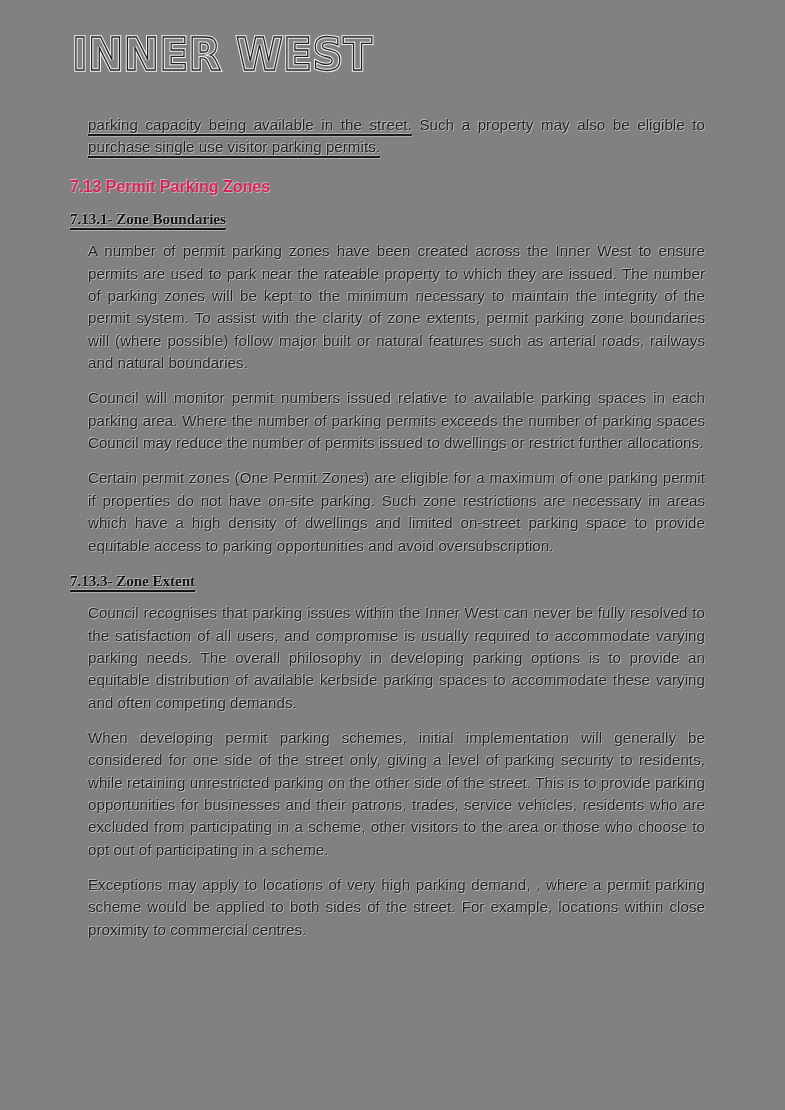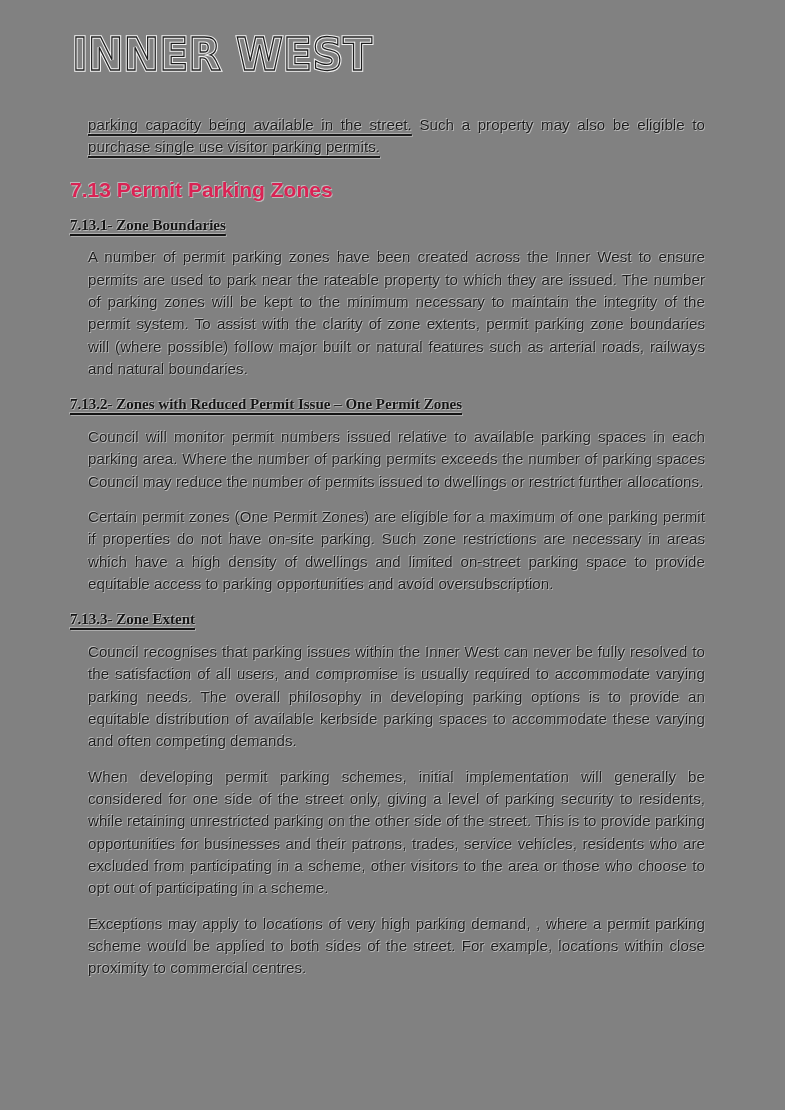--- a/index.html
+++ b/index.html
@@ -33,21 +33,21 @@
     letter-spacing:0.1px;
   }
   p.intro{margin-bottom:0;}
   .u{
     text-decoration:underline;
     text-decoration-thickness:1.5px;
     text-underline-offset:3.5px;
   }
   h2.sec{
     margin:18px 0 12px 0;
-    font-size:21px;line-height:1.2;
+    font-size:16px;line-height:1.2;
     color:var(--accent_pink);
     font-weight:bold;
   }
   h3.sub{
     margin:2px 0 11px 0;
     font-size:15px;line-height:1.3;
     color:var(--heading_black);
     font-weight:bold;
     text-decoration:underline;
     text-decoration-thickness:1.5px;
@@ -75,21 +75,20 @@
     </svg>
   </div>
 
   <p class="body intro halo"><span class="u">parking capacity being available in the street.</span><span> Such a property may also be eligible to </span><span class="u">purchase single use visitor parking permits.</span></p>
 
   <h2 class="sec halo">7.13 Permit Parking Zones</h2>
 
   <h3 class="sub halo">7.13.1- Zone Boundaries</h3>
   <p class="body halo">A number of permit parking zones have been created across the Inner West to ensure permits are used to park near the rateable property to which they are issued. The number of parking zones will be kept to the minimum necessary to maintain the integrity of the permit system. To assist with the clarity of zone extents, permit parking zone boundaries will (where possible) follow major built or natural features such as arterial roads, railways and natural boundaries.</p>
 
-  <h3 class="sub halo">7.13.2- Zones with Reduced Permit Issue – One Permit Zones</h3>
   <p class="body halo">Council will monitor permit numbers issued relative to available parking spaces in each parking area. Where the number of parking permits exceeds the number of parking spaces Council may reduce the number of permits issued to dwellings or restrict further allocations.</p>
   <p class="body halo">Certain permit zones (One Permit Zones) are eligible for a maximum of one parking permit if properties do not have on-site parking. Such zone restrictions are necessary in areas which have a high density of dwellings and limited on-street parking space to provide equitable access to parking opportunities and avoid oversubscription.</p>
 
   <h3 class="sub halo">7.13.3- Zone Extent</h3>
   <p class="body halo">Council recognises that parking issues within the Inner West can never be fully resolved to the satisfaction of all users, and compromise is usually required to accommodate varying parking needs. The overall philosophy in developing parking options is to provide an equitable distribution of available kerbside parking spaces to accommodate these varying and often competing demands.</p>
   <p class="body halo">When developing permit parking schemes, initial implementation will generally be considered for one side of the street only, giving a level of parking security to residents, while retaining unrestricted parking on the other side of the street. This is to provide parking opportunities for businesses and their patrons, trades, service vehicles, residents who are excluded from participating in a scheme, other visitors to the area or those who choose to opt out of participating in a scheme.</p>
   <p class="body halo">Exceptions may apply to locations of very high parking demand, , where a permit parking scheme would be applied to both sides of the street. For example, locations within close proximity to commercial centres.</p>
 
 
 </div>

